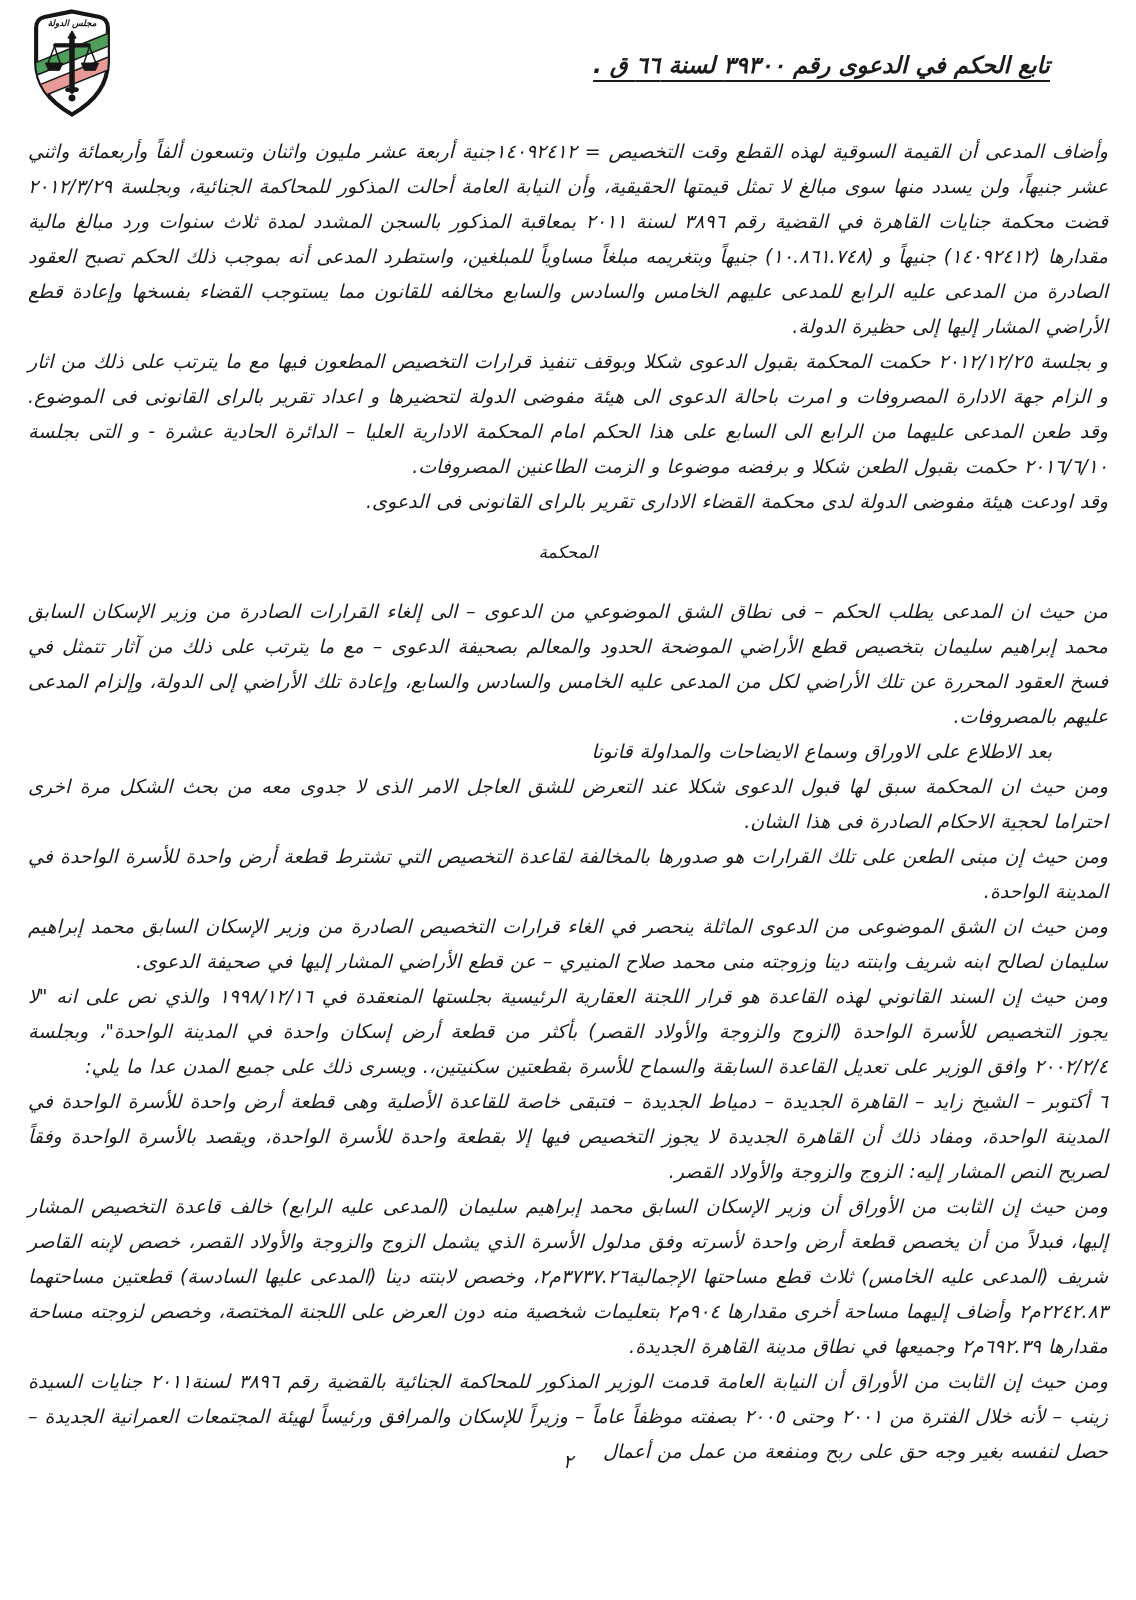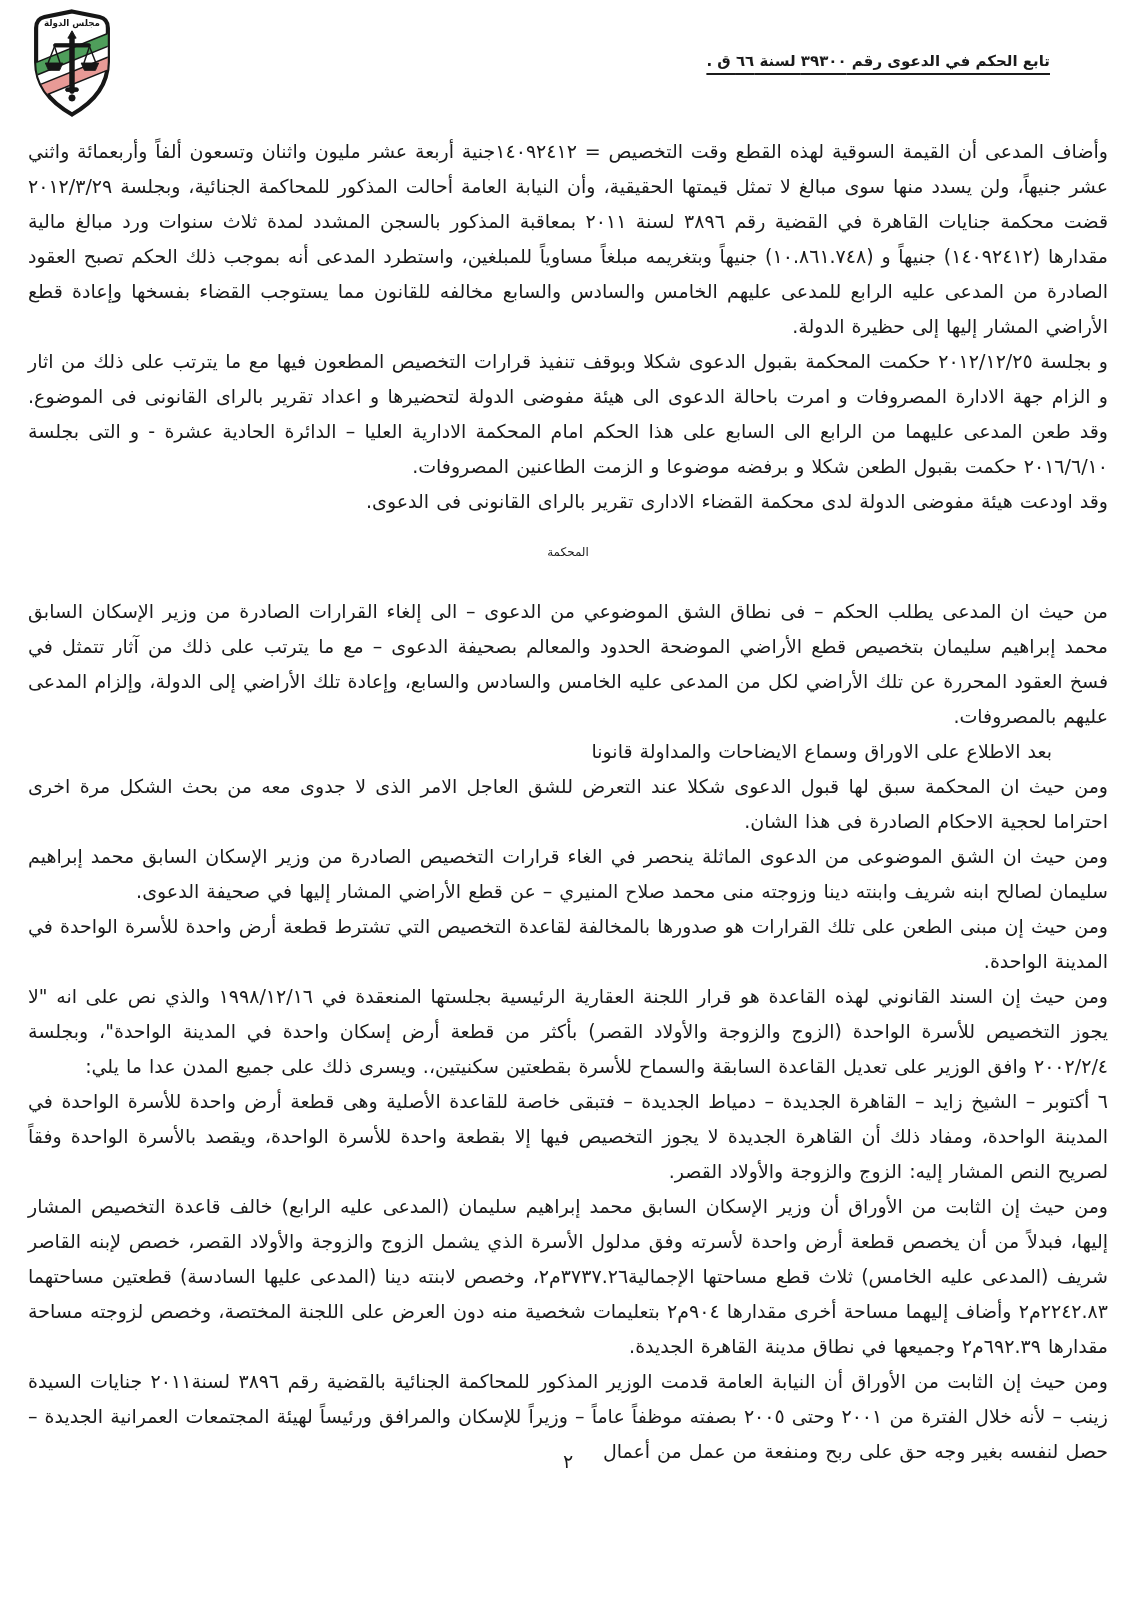--- a/index.html
+++ b/index.html
@@ -8,39 +8,40 @@
     background: #ffffff;
     font-family: "DejaVu Sans", sans-serif;
     color: #1b1b1b;
   }
   .page {
     position: relative;
     width: 1136px;
     height: 1520px;
     background: #ffffff;
     overflow: hidden;
+    font-style: italic;
   }
   .emblem {
     position: absolute;
     top: 8px;
     left: 26px;
     width: 92px;
     height: 110px;
   }
   .emblem svg { display: block; width: 100%; height: 100%; }
   .emblem-caption {
     font-family: "DejaVu Sans", sans-serif;
     font-weight: bold;
   }
   .header-title {
     position: absolute;
     top: 52px;
     right: 86px;
     direction: rtl;
-    font-size: 15px;
+    font-size: 23px;
     font-weight: bold;
     text-decoration: underline;
     text-underline-offset: 7px;
     text-decoration-thickness: 2px;
     white-space: nowrap;
     text-align: right;
   }
   .doc-body {
     position: absolute;
     top: 112px;
@@ -57,21 +58,21 @@
     text-align-last: right;
     word-spacing: 1px;
   }
   .para.indent-first {
     text-indent: 56px;
     text-align-last: right;
   }
   .section-heading {
     text-align: center;
     margin: 16px 0 24px 0;
-    font-size: 12px;
+    font-size: 17px;
   }
   .page-number {
     position: absolute;
     bottom: 48px;
     left: 0;
     right: 0;
     text-align: center;
     font-size: 19px;
     direction: rtl;
   }
@@ -122,22 +123,22 @@
   <div class="doc-body">
     <p class="para">وأضاف المدعى أن القيمة السوقية لهذه القطع وقت التخصيص = ١٤٠٩٢٤١٢جنية أربعة عشر مليون واثنان وتسعون ألفاً وأربعمائة واثني عشر جنيهاً، ولن يسدد منها سوى مبالغ لا تمثل قيمتها الحقيقية، وأن النيابة العامة أحالت المذكور للمحاكمة الجنائية، وبجلسة ٢٠١٢/٣/٢٩ قضت محكمة جنايات القاهرة في القضية رقم ٣٨٩٦ لسنة ٢٠١١ بمعاقبة المذكور بالسجن المشدد لمدة ثلاث سنوات ورد مبالغ مالية مقدارها (١٤٠٩٢٤١٢) جنيهاً و (١٠.٨٦١.٧٤٨) جنيهاً وبتغريمه مبلغاً مساوياً للمبلغين، واستطرد المدعى أنه بموجب ذلك الحكم تصبح العقود الصادرة من المدعى عليه الرابع للمدعى عليهم الخامس والسادس والسابع مخالفه للقانون مما يستوجب القضاء بفسخها وإعادة قطع الأراضي المشار إليها إلى حظيرة الدولة.</p>
     <p class="para">و بجلسة ٢٠١٢/١٢/٢٥ حكمت المحكمة بقبول الدعوى شكلا وبوقف تنفيذ قرارات التخصيص المطعون فيها مع ما يترتب على ذلك من اثار و الزام جهة الادارة المصروفات و امرت باحالة الدعوى الى هيئة مفوضى الدولة لتحضيرها و اعداد تقرير بالراى القانونى فى الموضوع. وقد طعن المدعى عليهما من الرابع الى السابع على هذا الحكم امام المحكمة الادارية العليا – الدائرة الحادية عشرة - و التى بجلسة ٢٠١٦/٦/١٠ حكمت بقبول الطعن شكلا و برفضه موضوعا و الزمت الطاعنين المصروفات.</p>
     <p class="para">وقد اودعت هيئة مفوضى الدولة لدى محكمة القضاء الادارى تقرير بالراى القانونى فى الدعوى.</p>
 
     <div class="section-heading">المحكمة</div>
 
     <p class="para">من حيث ان المدعى يطلب الحكم – فى نطاق الشق الموضوعي من الدعوى – الى إلغاء القرارات الصادرة من وزير الإسكان السابق محمد إبراهيم سليمان بتخصيص قطع الأراضي الموضحة الحدود والمعالم بصحيفة الدعوى – مع ما يترتب على ذلك من آثار تتمثل في فسخ العقود المحررة عن تلك الأراضي لكل من المدعى عليه الخامس والسادس والسابع، وإعادة تلك الأراضي إلى الدولة، وإلزام المدعى عليهم بالمصروفات.</p>
     <p class="para indent-first">بعد الاطلاع على الاوراق وسماع الايضاحات والمداولة قانونا</p>
     <p class="para">ومن حيث ان المحكمة سبق لها قبول الدعوى شكلا عند التعرض للشق العاجل الامر الذى لا جدوى معه من بحث الشكل مرة اخرى احتراما لحجية الاحكام الصادرة فى هذا الشان.</p>
+    <p class="para">ومن حيث إن مبنى الطعن على تلك القرارات هو صدورها بالمخالفة لقاعدة التخصيص التي تشترط قطعة أرض واحدة للأسرة الواحدة في المدينة الواحدة.</p>
     <p class="para">ومن حيث ان الشق الموضوعى من الدعوى الماثلة ينحصر في الغاء قرارات التخصيص الصادرة من وزير الإسكان السابق محمد إبراهيم سليمان لصالح ابنه شريف وابنته دينا وزوجته منى محمد صلاح المنيري – عن قطع الأراضي المشار إليها في صحيفة الدعوى.</p>
-    <p class="para">ومن حيث إن مبنى الطعن على تلك القرارات هو صدورها بالمخالفة لقاعدة التخصيص التي تشترط قطعة أرض واحدة للأسرة الواحدة في المدينة الواحدة.</p>
     <p class="para">ومن حيث إن السند القانوني لهذه القاعدة هو قرار اللجنة العقارية الرئيسية بجلستها المنعقدة في ١٩٩٨/١٢/١٦ والذي نص على انه "لا يجوز التخصيص للأسرة الواحدة (الزوج والزوجة والأولاد القصر) بأكثر من قطعة أرض إسكان واحدة في المدينة الواحدة"، وبجلسة ٢٠٠٢/٢/٤ وافق الوزير على تعديل القاعدة السابقة والسماح للأسرة بقطعتين سكنيتين،. ويسرى ذلك على جميع المدن عدا ما يلي:</p>
     <p class="para">٦ أكتوبر – الشيخ زايد – القاهرة الجديدة – دمياط الجديدة – فتبقى خاصة للقاعدة الأصلية وهى قطعة أرض واحدة للأسرة الواحدة في المدينة الواحدة، ومفاد ذلك أن القاهرة الجديدة لا يجوز التخصيص فيها إلا بقطعة واحدة للأسرة الواحدة، ويقصد بالأسرة الواحدة وفقاً لصريح النص المشار إليه: الزوج والزوجة والأولاد القصر.</p>
     <p class="para">ومن حيث إن الثابت من الأوراق أن وزير الإسكان السابق محمد إبراهيم سليمان (المدعى عليه الرابع) خالف قاعدة التخصيص المشار إليها، فبدلاً من أن يخصص قطعة أرض واحدة لأسرته وفق مدلول الأسرة الذي يشمل الزوج والزوجة والأولاد القصر، خصص لإبنه القاصر شريف (المدعى عليه الخامس) ثلاث قطع مساحتها الإجمالية٣٧٣٧.٢٦م٢، وخصص لابنته دينا (المدعى عليها السادسة) قطعتين مساحتهما ٢٢٤٢.٨٣م٢ وأضاف إليهما مساحة أخرى مقدارها ٩٠٤م٢ بتعليمات شخصية منه دون العرض على اللجنة المختصة، وخصص لزوجته مساحة مقدارها ٦٩٢.٣٩م٢ وجميعها في نطاق مدينة القاهرة الجديدة.</p>
     <p class="para">ومن حيث إن الثابت من الأوراق أن النيابة العامة قدمت الوزير المذكور للمحاكمة الجنائية بالقضية رقم ٣٨٩٦ لسنة٢٠١١ جنايات السيدة زينب – لأنه خلال الفترة من ٢٠٠١ وحتى ٢٠٠٥ بصفته موظفاً عاماً – وزيراً للإسكان والمرافق ورئيساً لهيئة المجتمعات العمرانية الجديدة – حصل لنفسه بغير وجه حق على ربح ومنفعة من عمل من أعمال</p>
   </div>
 
   <div class="page-number">٢</div>
 
 </div>
 

